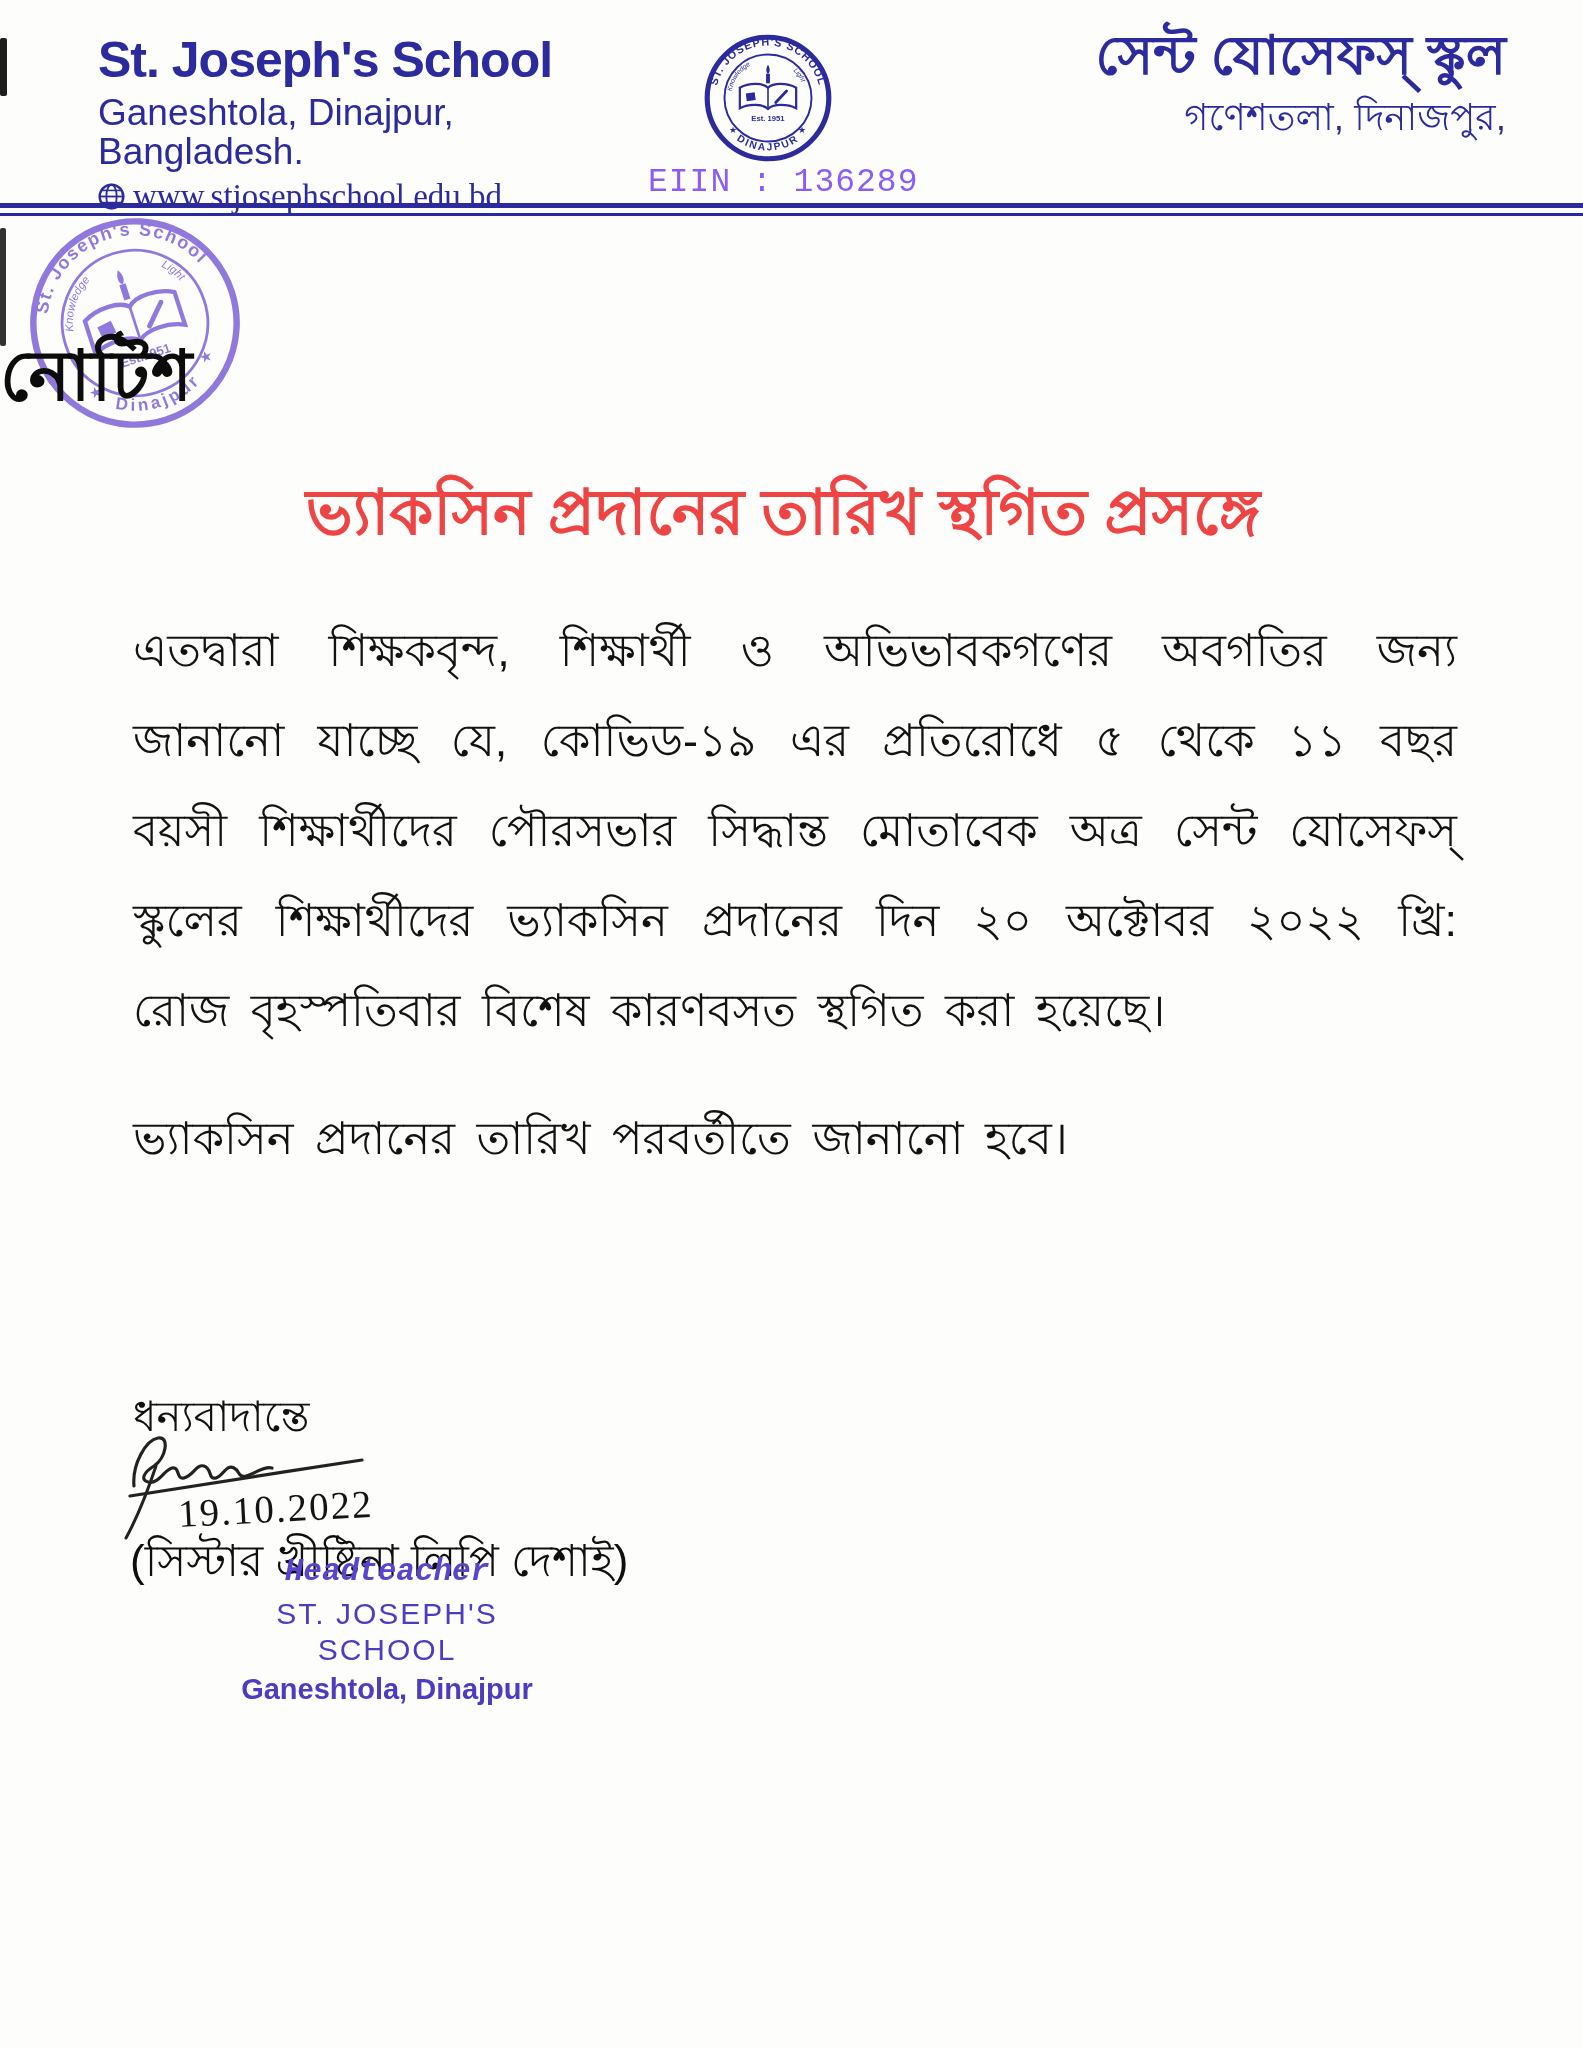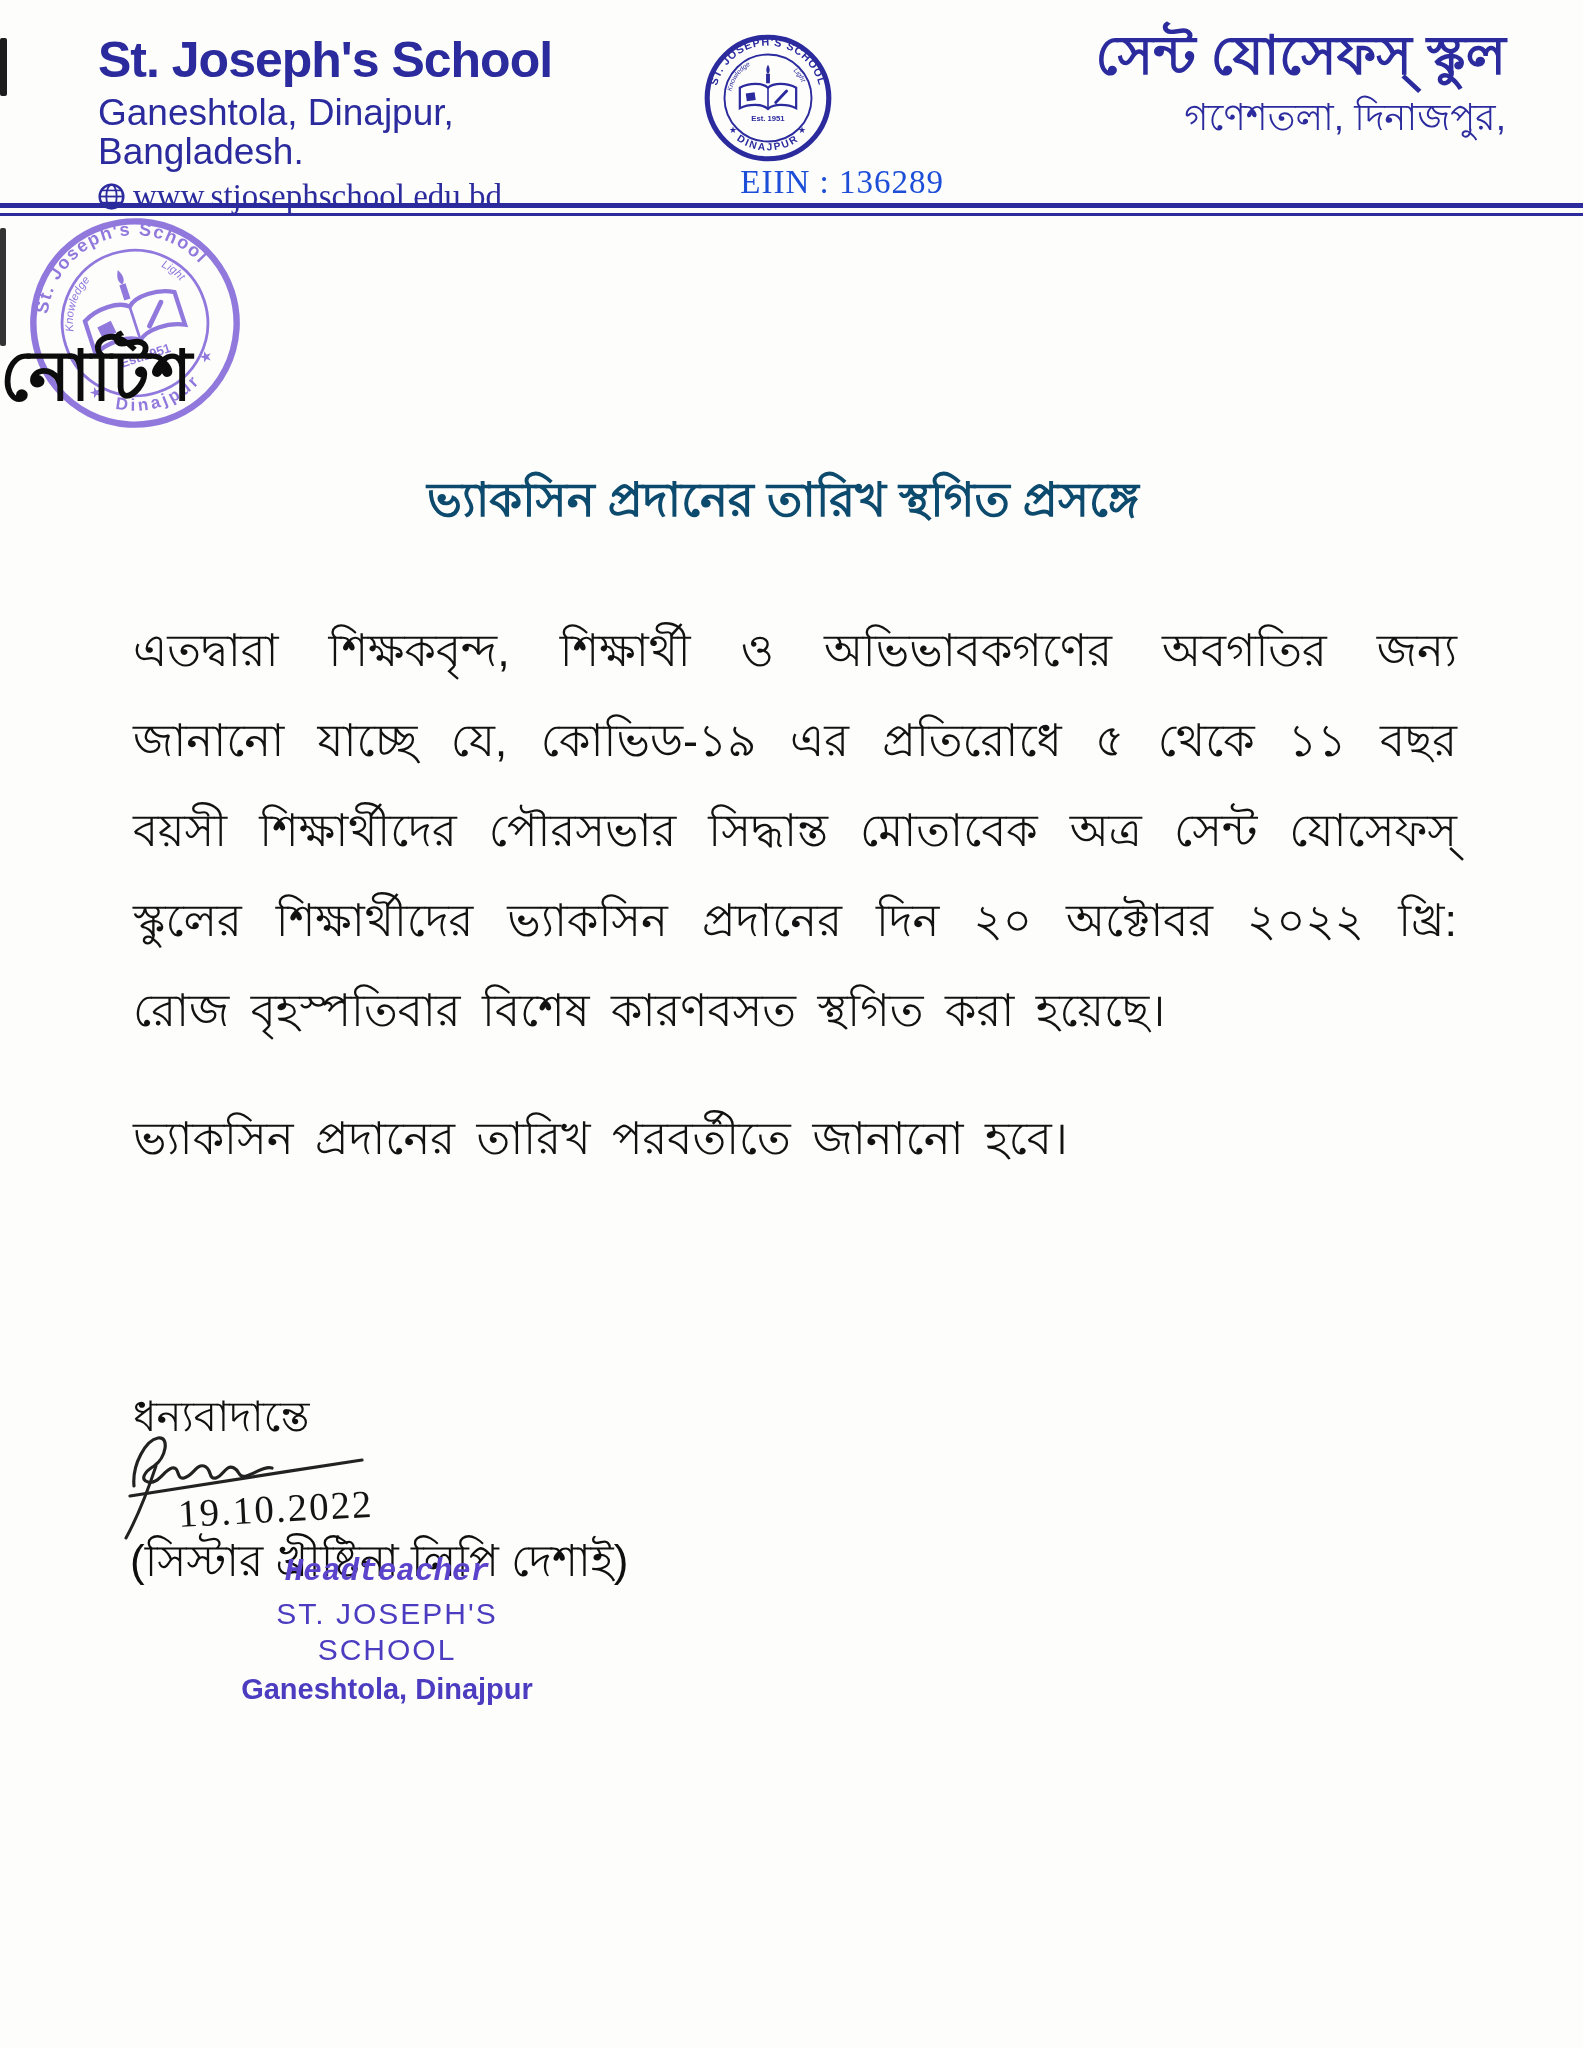--- a/index.html
+++ b/index.html
@@ -14,39 +14,39 @@
 
   
   .hdr-left{position:absolute;left:98px;top:34px;color:#2b2b9e;}
   .school-en{font-size:50px;font-weight:bold;letter-spacing:-1px;line-height:1.05;}
   .addr-en{font-size:37px;line-height:1.08;margin-top:6px;}
   .web-row{display:flex;align-items:center;gap:8px;margin-top:6px;
            font-family:"Liberation Serif",serif;font-size:33px;}
   .globe{width:27px;height:27px;flex:0 0 auto;}
 
   .hdr-logo{position:absolute;left:704px;top:34px;width:128px;height:128px;}
-  .eiin{position:absolute;left:648px;top:164px;width:296px;text-align:right;
-        font-family:Liberation Serif, serif;font-size:33px;color:#1d4ed8;letter-spacing:1px;}
+  .eiin{position:absolute;left:648px;top:164px;width:296px;text-align:left;
+        font-family:Liberation Mono, monospace;font-size:33px;color:#8b5cf6;letter-spacing:1px;}
 
   .hdr-right{position:absolute;right:77px;top:26px;text-align:right;color:#2b2b9e;}
   .school-bn{font-size:54px;font-weight:bold;line-height:1.1;}
   .addr-bn{font-size:37px;line-height:1.25;margin-top:10px;}
 
   .rule-wrap{position:absolute;left:0;top:203px;width:100%;}
   .rule-a{height:5px;background:#2b2b9e;}
   .rule-b{height:3px;background:#2b2b9e;margin-top:5px;}
 
   
   .seal{position:absolute;left:28px;top:216px;width:214px;height:214px;opacity:.82;}
 
   
   .title-wrap{position:absolute;left:0;top:322px;width:1430px;}
   .title{font-size:70px;font-weight:bold;color:#0c0c0c;letter-spacing:1px;}
   .subject-wrap{position:absolute;left:0;top:464px;width:1566px;text-align:center;}
-  .subject{font-size:47px;font-weight:bold;color:#0c4a6e;}
+  .subject{font-size:63px;font-weight:bold;color:#ef4444;}
 
   .body-text{position:absolute;left:133px;top:606px;width:1324px;color:#121212;
              font-size:45px;line-height:90px;text-align:justify;word-spacing:.2em;}
   .para2{margin-top:38px;text-align:left;}
 
   
   .closing{position:absolute;left:133px;top:1384px;font-size:42px;color:#101010;}
   .sig{position:absolute;left:122px;top:1428px;width:268px;height:118px;}
   .sig-date{position:absolute;left:178px;top:1486px;font-family:"Liberation Serif",serif;
             font-size:39px;color:#141414;letter-spacing:2px;transform:rotate(-3deg);}

